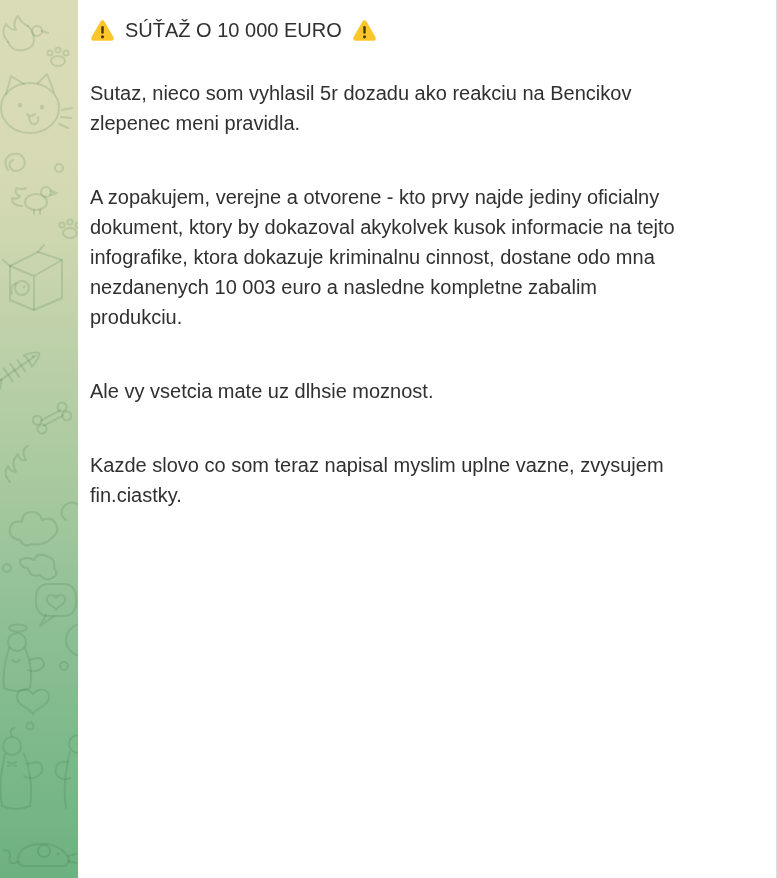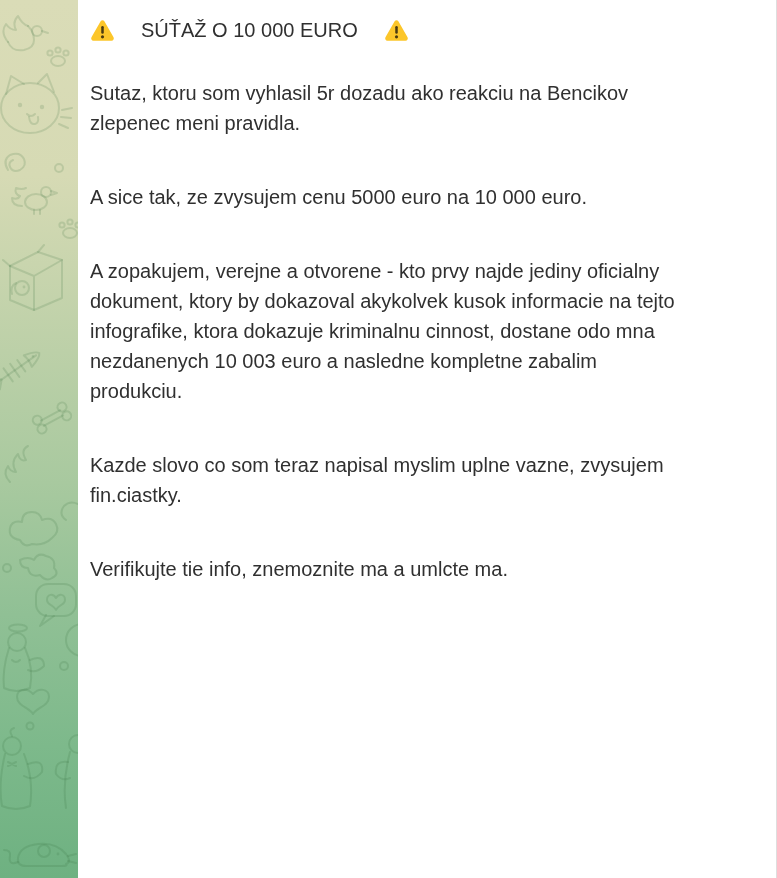--- a/index.html
+++ b/index.html
@@ -35,21 +35,21 @@
   .content {
     position: absolute;
     left: 78px; top: 0; right: 0; bottom: 0;
     background: #ffffff;
     padding: 15px 28px 0 12px;
     box-sizing: border-box;
   }
   .title {
     display: flex;
     align-items: center;
-    gap: 26px;
+    gap: 10px;
     height: 30px;
     margin: 0 0 33px 0;
     font-size: 20px;
     line-height: 30px;
     color: #303030;
   }
   .warn-icon { display: inline-flex; width: 25px; height: 25px; }
   .warn-icon svg { width: 25px; height: 25px; }
   p.msg {
     margin: 0 0 44px 0;
@@ -207,26 +207,25 @@
       <span>SÚŤAŽ O 10 000 EURO</span>
       <span class="warn-icon">
         <svg viewBox="0 0 24 24">
           <path d="M12 2.1 C12.7 2.1 13.4 2.5 13.8 3.2 L22.6 18.5 C23.4 20 22.4 21.9 20.7 21.9 L3.3 21.9 C1.6 21.9 0.6 20 1.4 18.5 L10.2 3.2 C10.6 2.5 11.3 2.1 12 2.1 Z" fill="#fcc62a"></path>
           <rect x="10.8" y="7.6" width="2.4" height="7.4" rx="1.2" fill="#4a3a10"></rect>
           <circle cx="12" cy="18.1" r="1.5" fill="#4a3a10"></circle>
         </svg>
       </span>
     </div>
 
-    <p class="msg">Sutaz, ktoru som vyhlasil 5r dozadu ako reakciu na Bencikov
+    <p class="msg">Sutaz, nieco som vyhlasil 5r dozadu ako reakciu na Bencikov
 zlepenec meni pravidla.</p>
-    <p class="msg">A sice tak, ze zvysujem cenu 5000 euro na 10 000 euro.</p>
     <p class="msg">A zopakujem, verejne a otvorene - kto prvy najde jediny oficialny
 dokument, ktory by dokazoval akykolvek kusok informacie na tejto
 infografike, ktora dokazuje kriminalnu cinnost, dostane odo mna
 nezdanenych 10 003 euro a nasledne kompletne zabalim
 produkciu.</p>
+    <p class="msg">Ale vy vsetcia mate uz dlhsie moznost.</p>
     <p class="msg">Kazde slovo co som teraz napisal myslim uplne vazne, zvysujem
 fin.ciastky.</p>
-    <p class="msg">Verifikujte tie info, znemoznite ma a umlcte ma.</p>
 
   </div>
 </div>
 
 </body></html>

